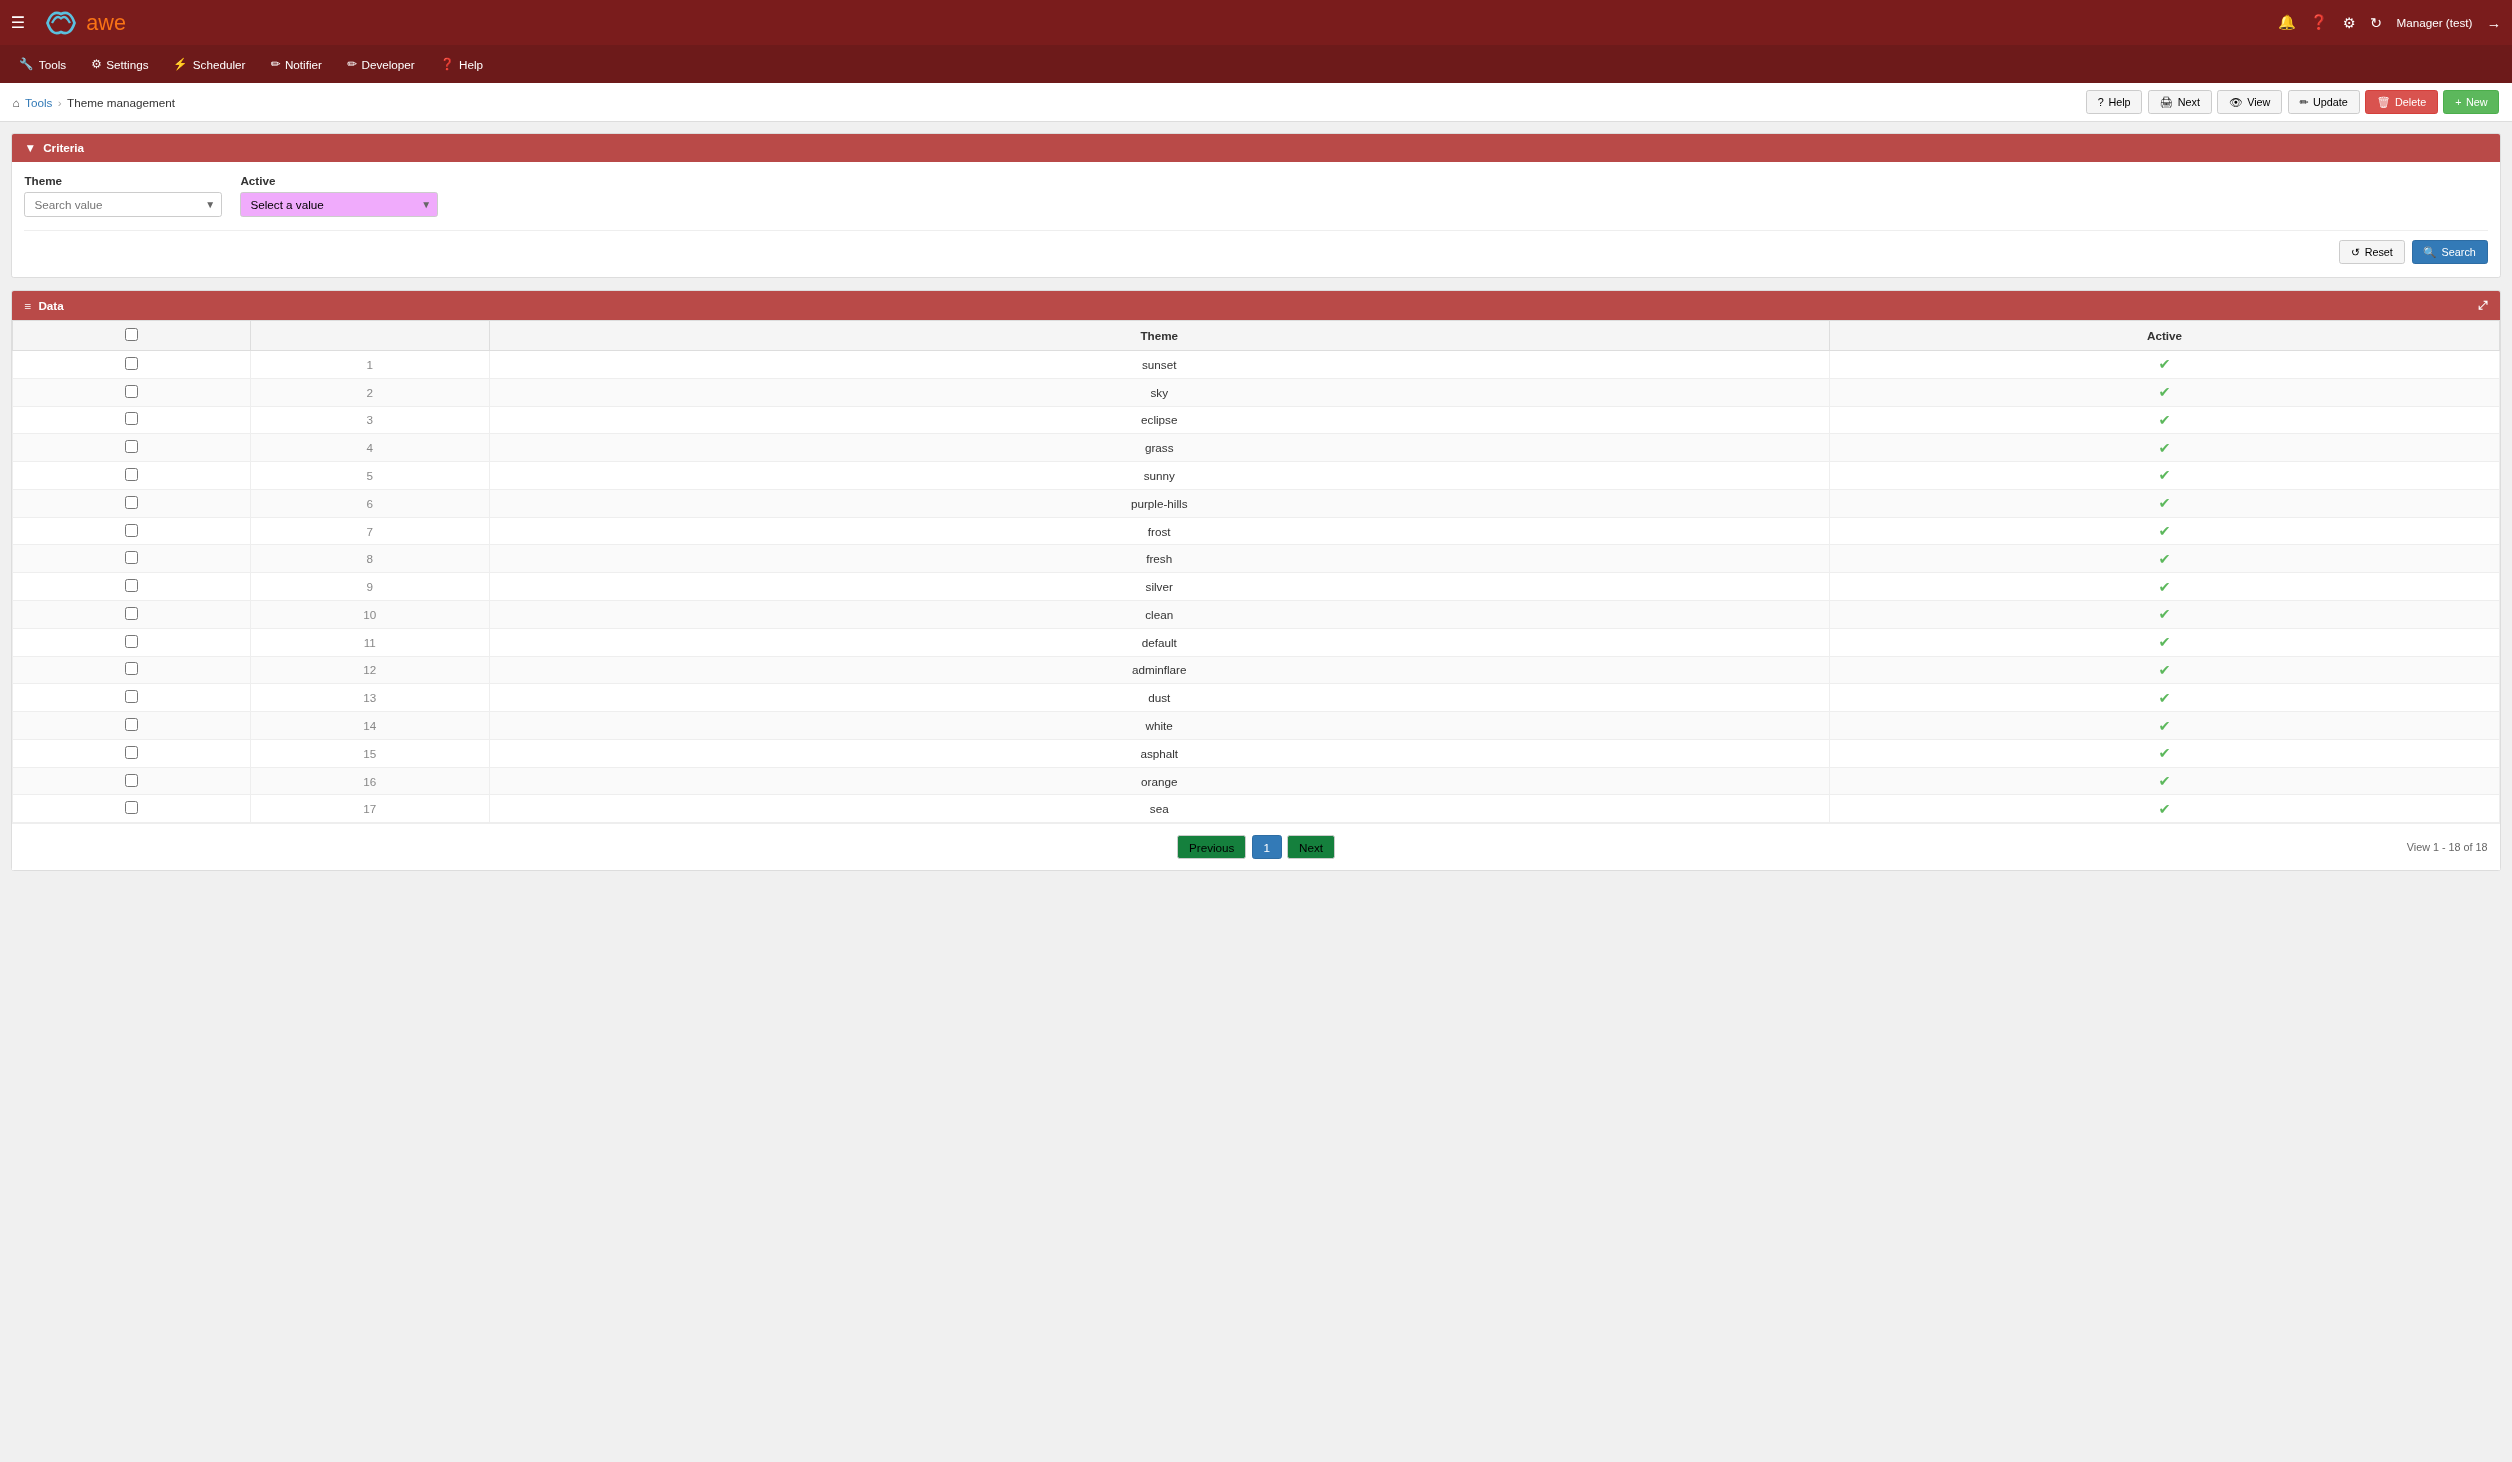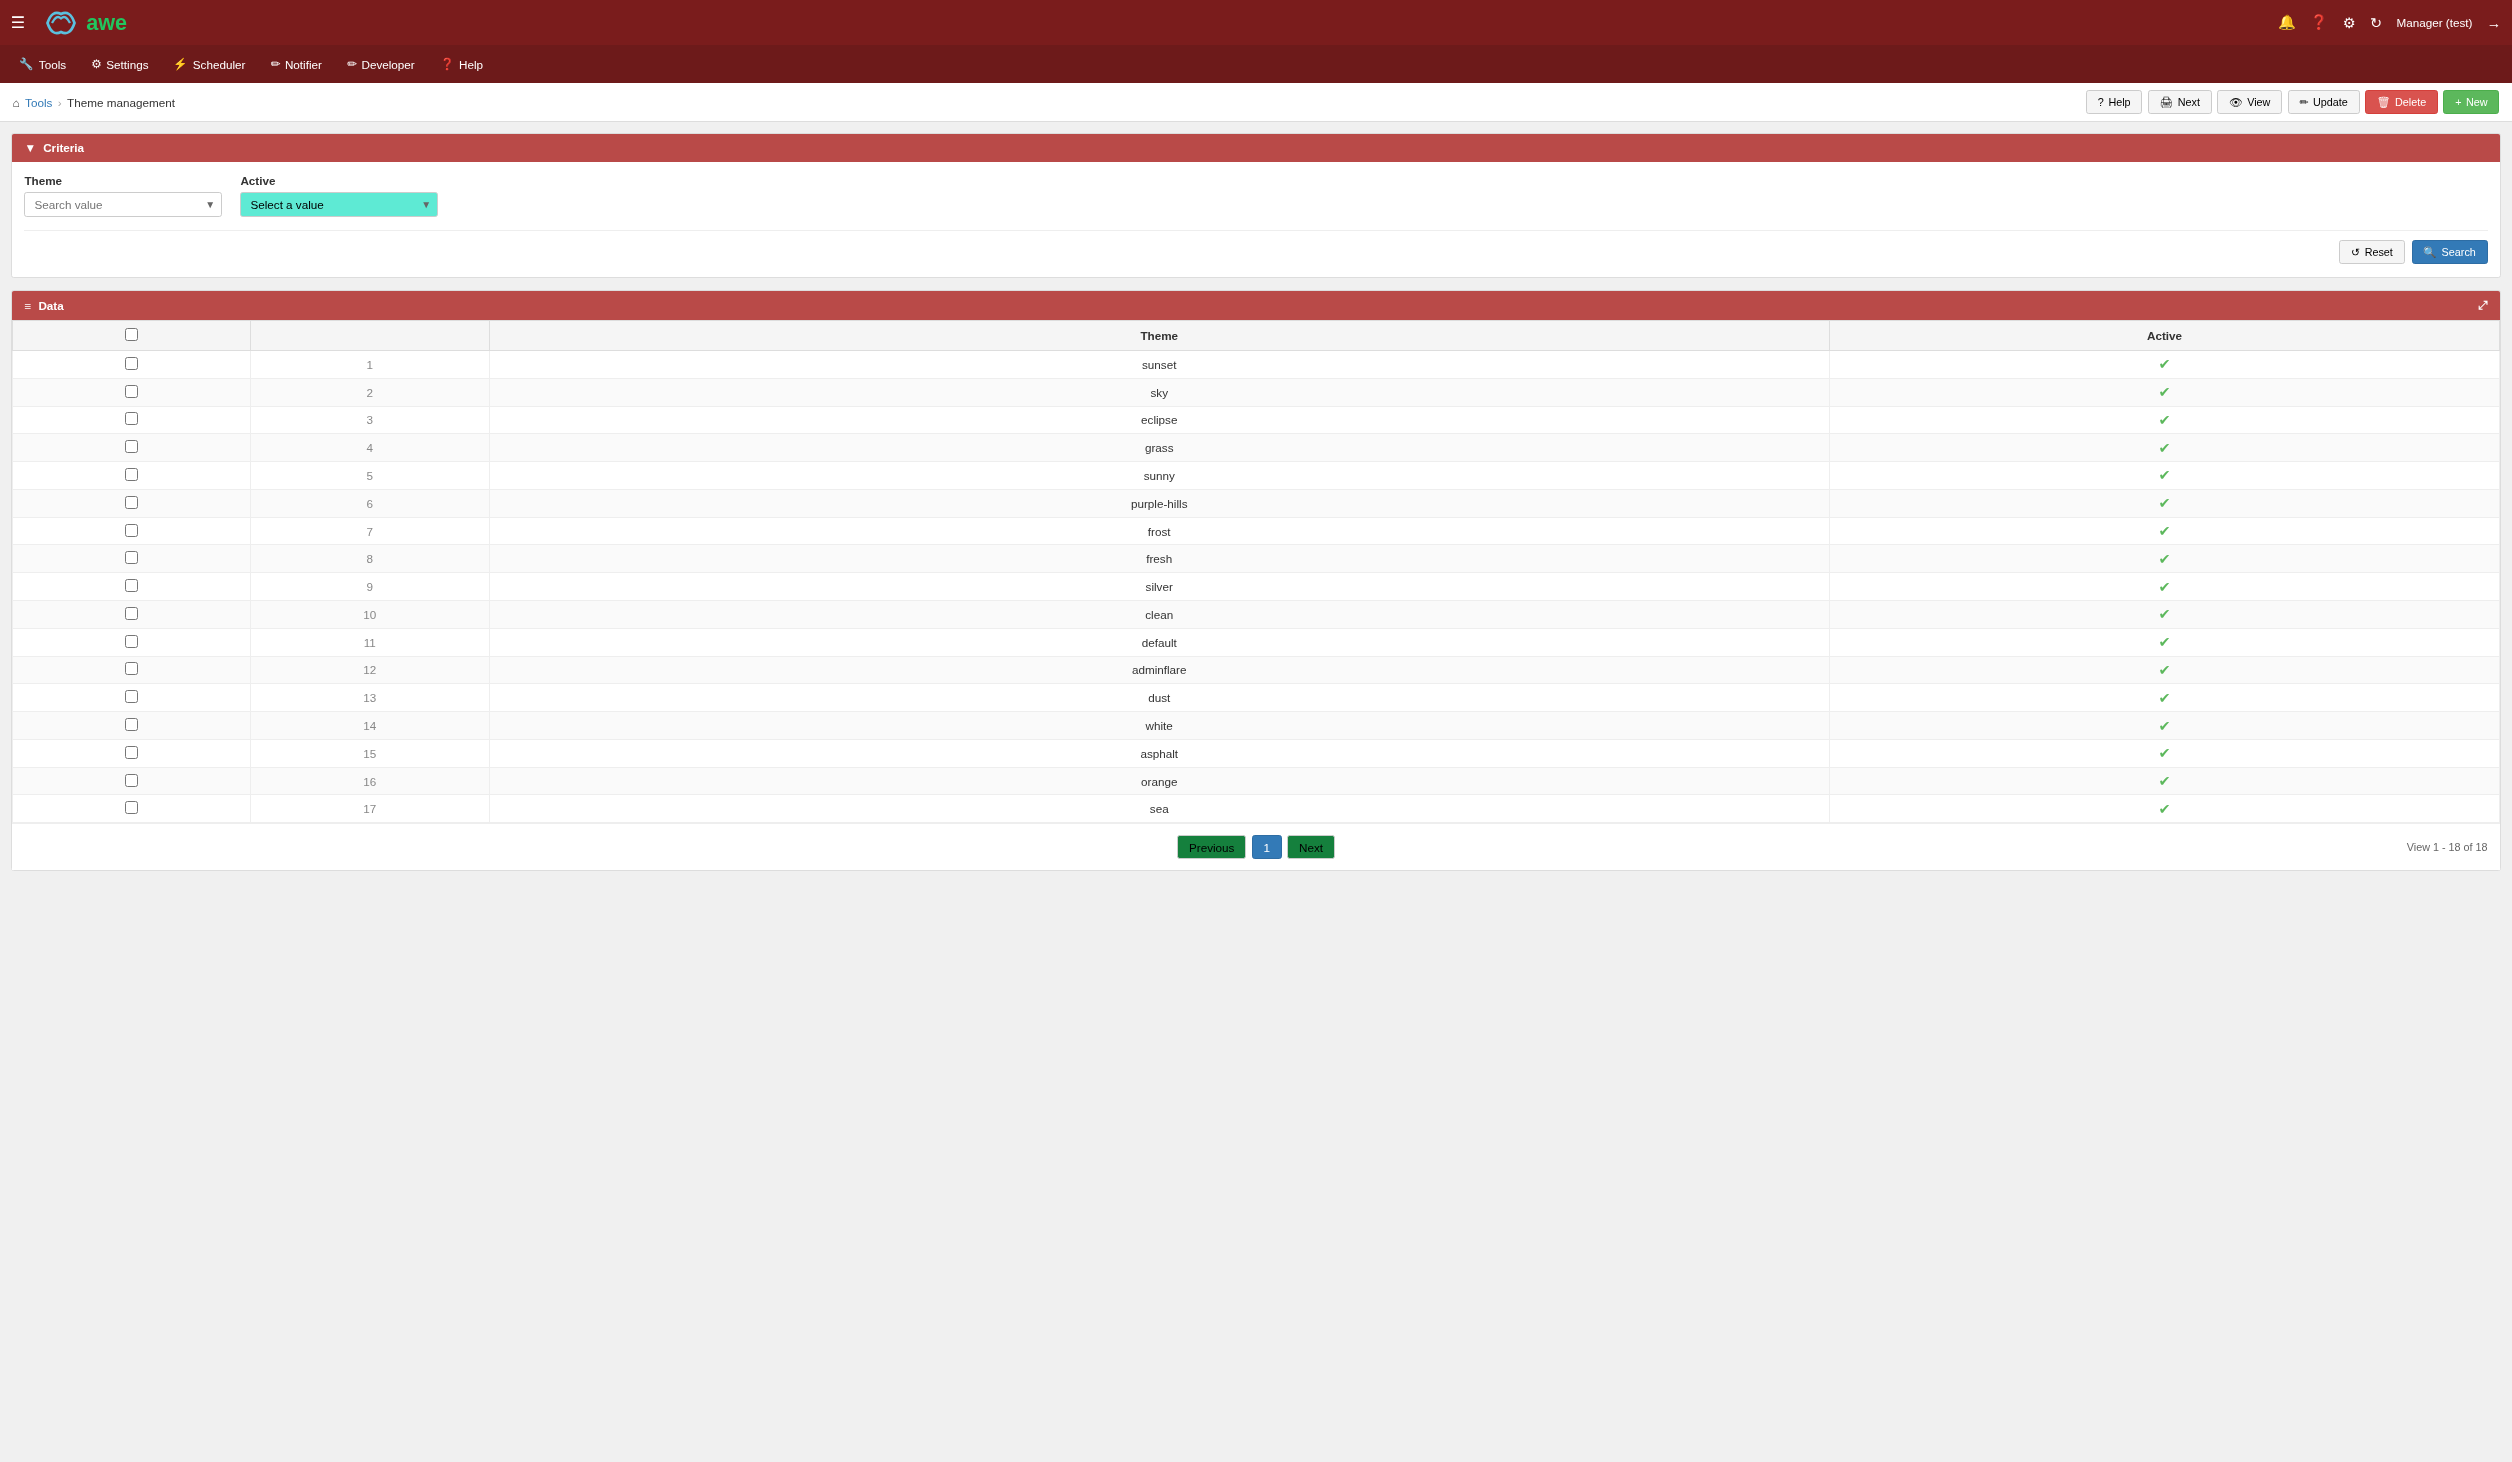--- a/index.html
+++ b/index.html
@@ -14,21 +14,21 @@
       padding: 0 10.8px;
       color: white;
     }
     .top-nav .logo-area {
       display: flex;
       align-items: center;
       gap: 7.2px;
       margin-right: 18px;
     }
     .hamburger { font-size: 16px; cursor: pointer; color: white; margin-right: 10.8px; }
-    .logo-text { font-size: 21.6px; font-weight: bold; color: #22c55e; }
+    .logo-text { font-size: 21.6px; font-weight: normal; color: #f97316; }
     .logo-icon { width: 36px; height: 36px; }
     .top-nav-right {
       margin-left: auto;
       display: flex;
       align-items: center;
       gap: 14.4px;
     }
     .top-nav-right span { color: white; font-size: 14.4px; cursor: pointer; }
     .top-nav-right .user-label { font-size: 11.7px; cursor: pointer; }
 
@@ -135,21 +135,21 @@
       display: inline-flex;
       align-items: center;
     }
     .select-wrapper select {
       appearance: none;
       -webkit-appearance: none;
       padding: 5.4px 27px 5.4px 9px;
       border: 0.9px solid #ccc;
       border-radius: 2.7px;
       font-size: 11.7px;
-      background: #5eead4;
+      background: #f0abfc;
       cursor: pointer;
       min-width: 180px;
     }
     .select-wrapper .dropdown-arrow {
       position: absolute;
       right: 7.2px;
       pointer-events: none;
       color: #666;
       font-size: 10px;
     }

